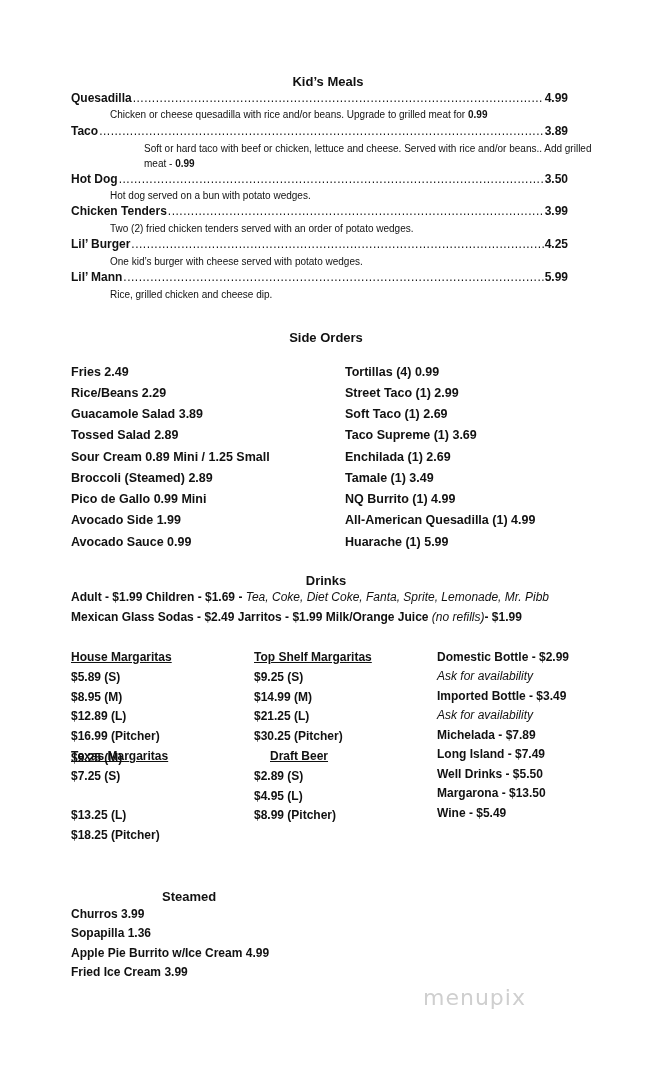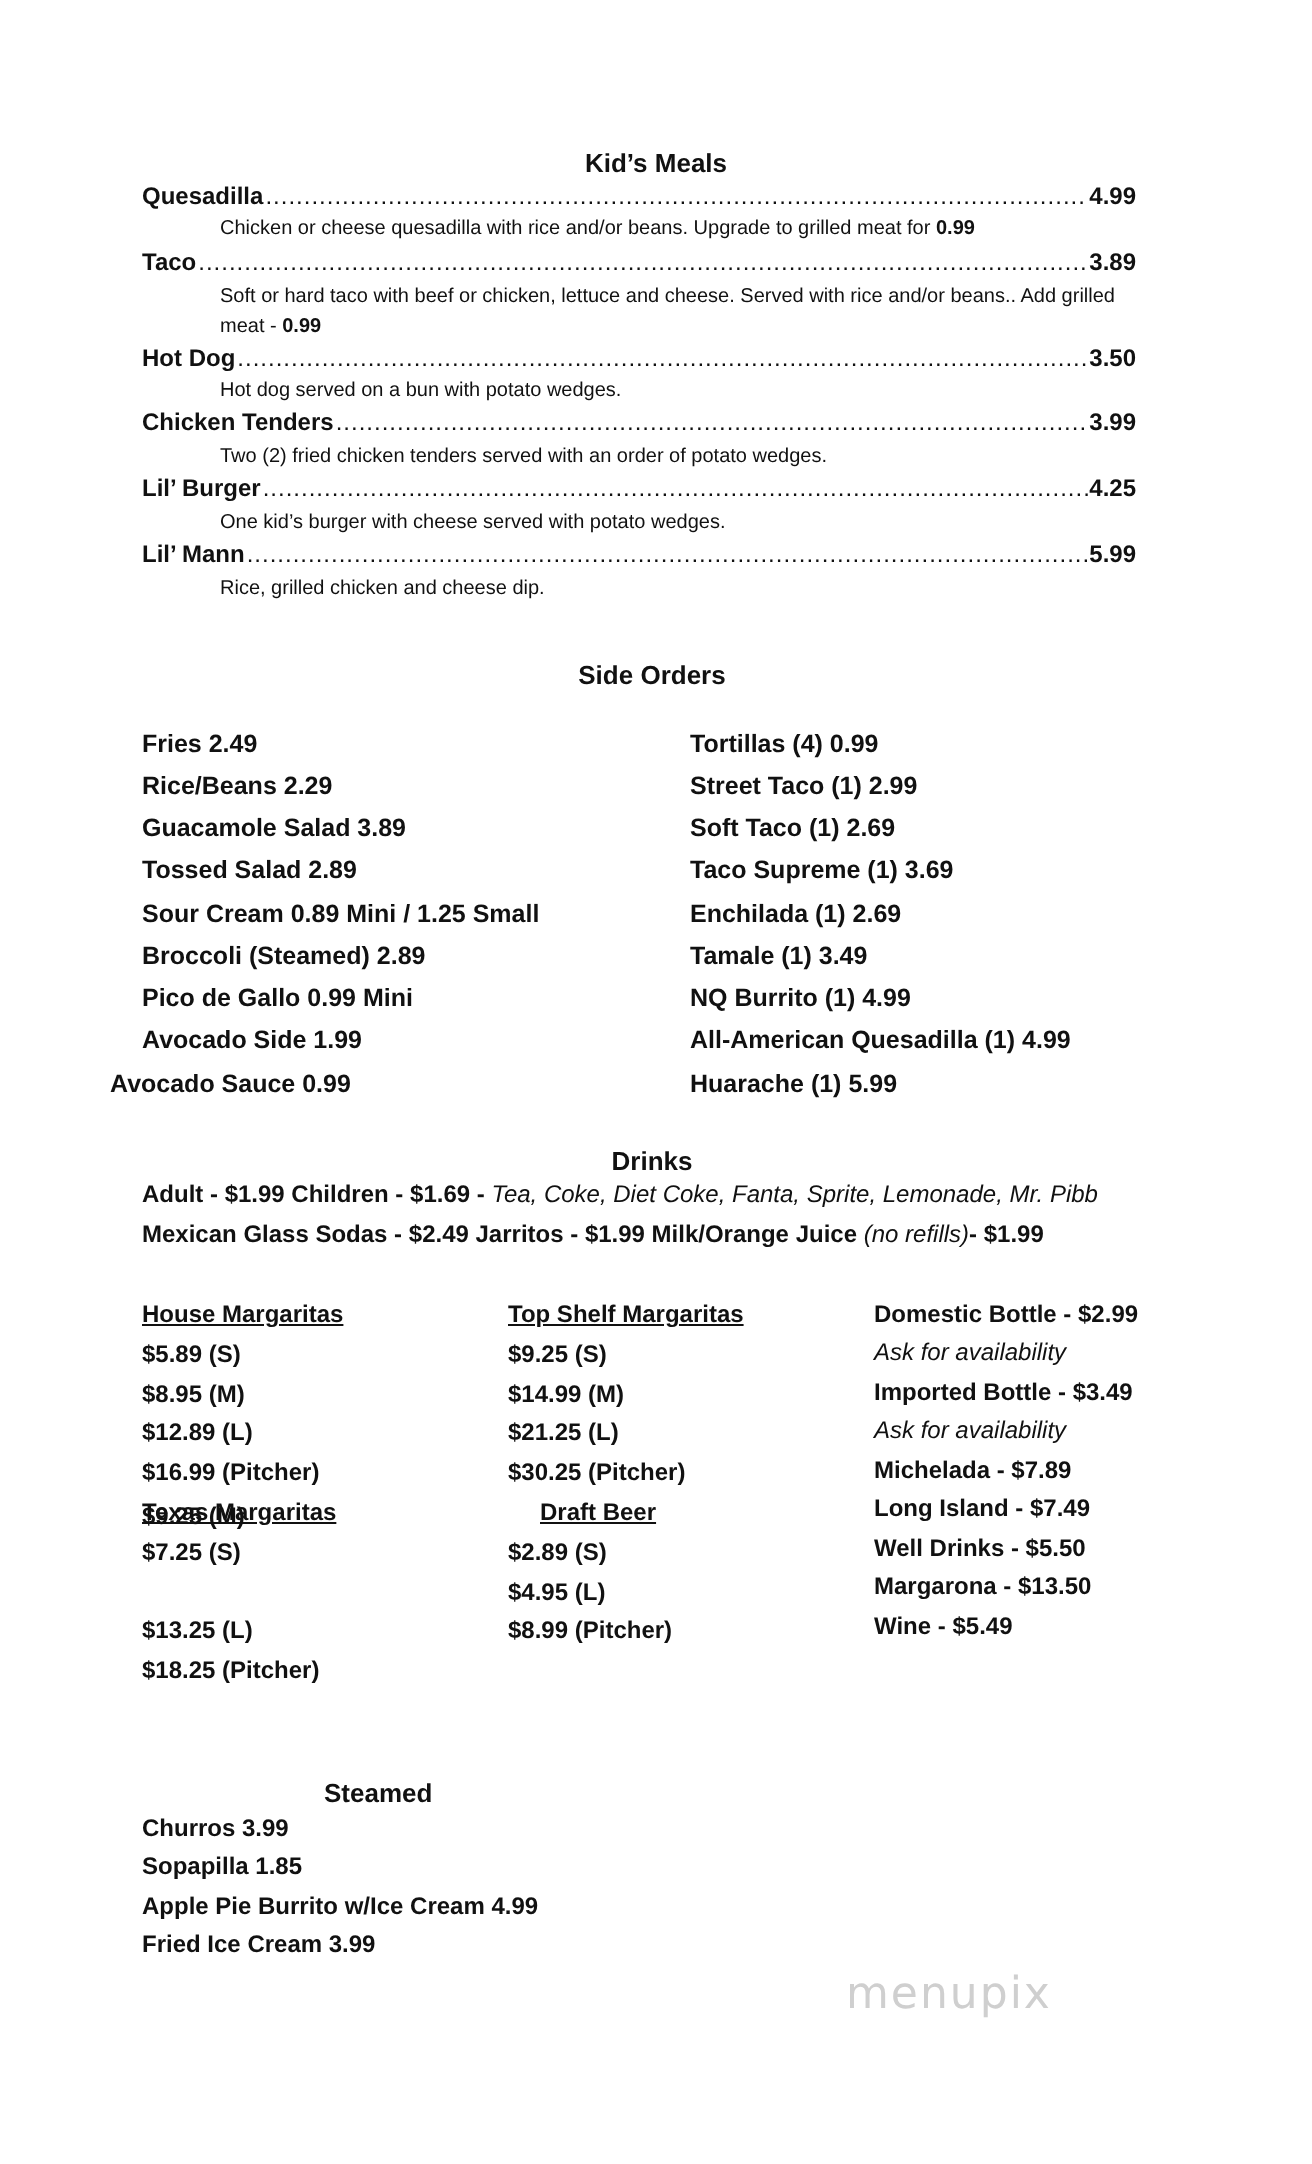--- a/index.html
+++ b/index.html
@@ -33,21 +33,21 @@
     <span class="dots"></span>
     <span class="price">4.99</span>
 </div>
 <div class="desc" style="top:107px;"><span>Chicken or cheese quesadilla with rice and/or beans. Upgrade to grilled meat for </span><b>0.99</b></div>
 
 <div class="row" style="top:124px;">
   <span class="name">Taco</span>
     <span class="dots"></span>
     <span class="price">3.89</span>
 </div>
-<div class="desc" style="top:141px;width:450px;"><span>Soft or hard taco with beef or chicken, lettuce and cheese. Served with rice and/or beans.. Add grilled meat - </span><b>0.99</b></div>
+<div class="desc" style="top:141px;width:450px;margin-left:34px;"><span>Soft or hard taco with beef or chicken, lettuce and cheese. Served with rice and/or beans.. Add grilled meat - </span><b>0.99</b></div>
 
 <div class="row" style="top:172px;">
   <span class="name">Hot Dog</span>
     <span class="dots"></span>
     <span class="price">3.50</span>
 </div>
 <div class="desc" style="top:188px;"><span>Hot dog served on a bun with potato wedges.</span></div>
 
 <div class="row" style="top:204px;">
   <span class="name">Chicken Tenders</span>
@@ -73,21 +73,21 @@
 <div class="abs h" style="left:0;width:652px;top:330px;">Side Orders</div>
 
 <div class="side" style="left:71px;top:365px;">Fries 2.49</div>
 <div class="side" style="left:71px;top:386px;">Rice/Beans 2.29</div>
 <div class="side" style="left:71px;top:407px;">Guacamole Salad 3.89</div>
 <div class="side" style="left:71px;top:428px;">Tossed Salad 2.89</div>
 <div class="side" style="left:71px;top:450px;">Sour Cream 0.89 Mini / 1.25 Small</div>
 <div class="side" style="left:71px;top:471px;">Broccoli (Steamed) 2.89</div>
 <div class="side" style="left:71px;top:492px;">Pico de Gallo 0.99 Mini</div>
 <div class="side" style="left:71px;top:513px;">Avocado Side 1.99</div>
-<div class="side" style="left:55px;top:535px;">Avocado Sauce 0.99</div>
+<div class="side" style="left:71px;top:535px;">Avocado Sauce 0.99</div>
 
 <div class="side" style="left:345px;top:365px;">Tortillas (4) 0.99</div>
 <div class="side" style="left:345px;top:386px;">Street Taco (1) 2.99</div>
 <div class="side" style="left:345px;top:407px;">Soft Taco (1) 2.69</div>
 <div class="side" style="left:345px;top:428px;">Taco Supreme (1) 3.69</div>
 <div class="side" style="left:345px;top:450px;">Enchilada (1) 2.69</div>
 <div class="side" style="left:345px;top:471px;">Tamale (1) 3.49</div>
 <div class="side" style="left:345px;top:492px;">NQ Burrito (1) 4.99</div>
 <div class="side" style="left:345px;top:513px;">All-American Quesadilla (1) 4.99</div>
 <div class="side" style="left:345px;top:535px;">Huarache (1) 5.99</div>
@@ -122,17 +122,17 @@
 <div class="bar" style="left:437px;top:689px;">Imported Bottle - $3.49</div>
 <div class="bar it" style="left:437px;top:708px;">Ask for availability</div>
 <div class="bar" style="left:437px;top:728px;">Michelada - $7.89</div>
 <div class="bar" style="left:437px;top:747px;">Long Island - $7.49</div>
 <div class="bar" style="left:437px;top:767px;">Well Drinks - $5.50</div>
 <div class="bar" style="left:437px;top:786px;">Margarona - $13.50</div>
 <div class="bar" style="left:437px;top:806px;">Wine - $5.49</div>
 
 <div class="abs h" style="left:162px;top:889px;">Steamed</div>
 <div class="dessert" style="top:907px;">Churros 3.99</div>
-<div class="dessert" style="top:926px;">Sopapilla 1.85</div>
+<div class="dessert" style="top:926px;">Sopapilla 1.36</div>
 <div class="dessert" style="top:946px;">Apple Pie Burrito w/Ice Cream 4.99</div>
 <div class="dessert" style="top:965px;">Fried Ice Cream 3.99</div>
 
 <div class="wm">menupix</div>
 
 </body></html>

